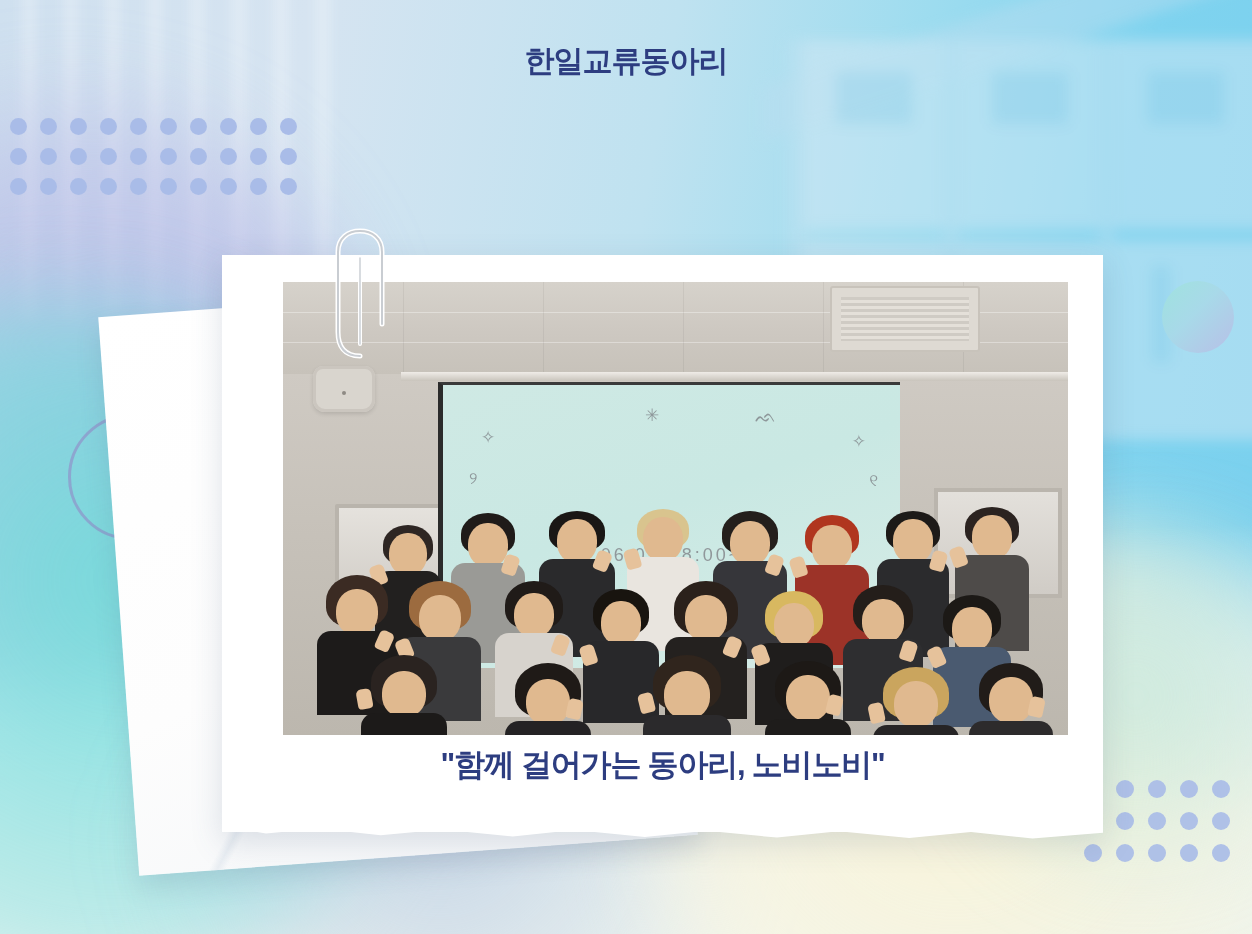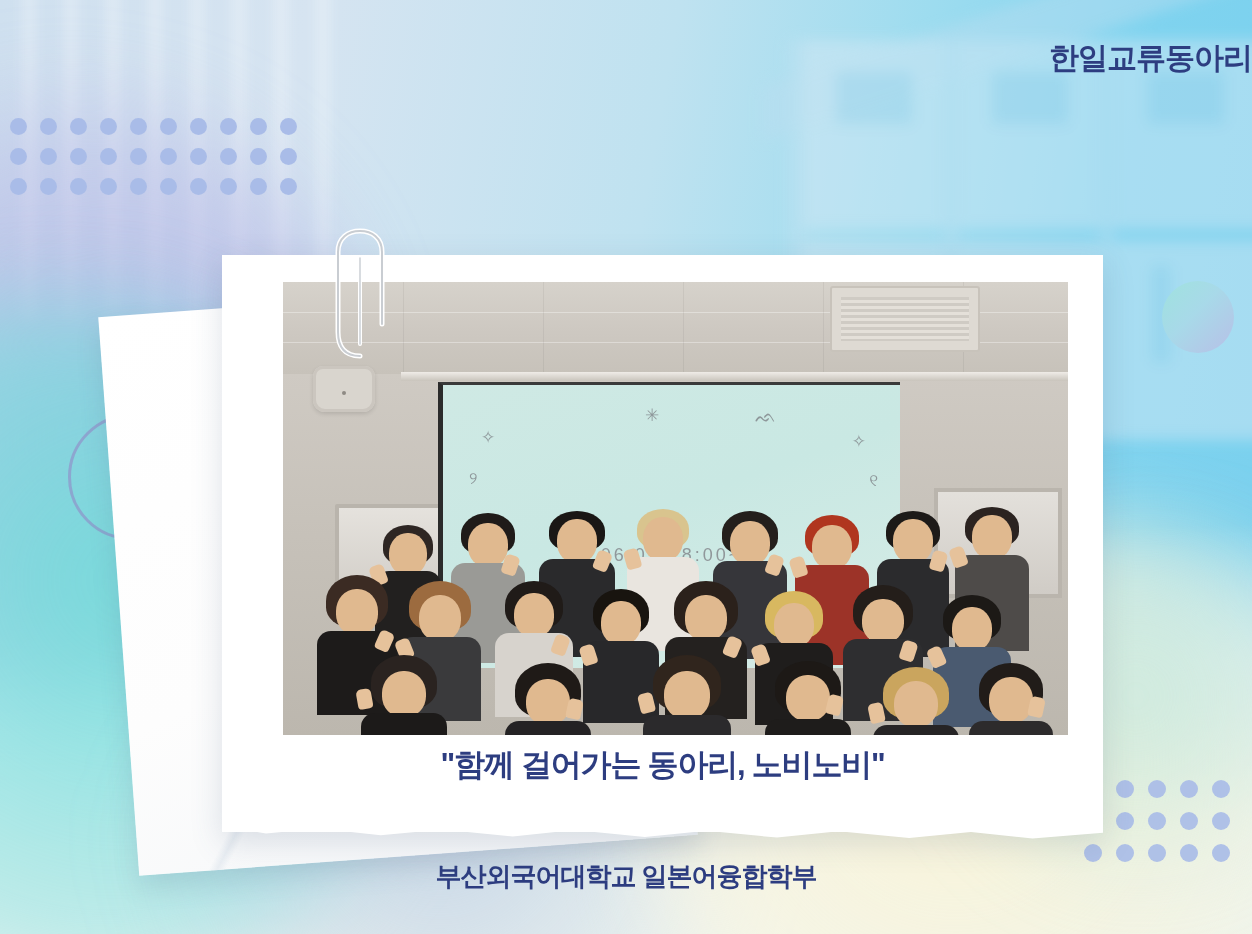--- a/index.html
+++ b/index.html
@@ -122,23 +122,22 @@
     right:8px; bottom:58px;
     grid-template-columns:repeat(5, 32px);
     grid-template-rows:repeat(3, 32px);
     opacity:.9;
   }
   #dots-bottom-right .dot { width:18px; height:18px; }
 
   
   .head-wrap {
     position:absolute; left:0; right:0; top:44px;
-    text-align:right;
+    text-align:center;
     z-index:8;
-    font-family:Liberation Mono, monospace;
   }
   .eyebrow {
     font-size:30px;
     font-weight:bold;
     letter-spacing:-1px;
     color:#2d3d80;
     line-height:1.1;
   }
   .maintitle {
     margin-top:10px;
@@ -611,15 +610,14 @@
     <div class="caption">"함께 걸어가는 동아리, 노비노비"</div>
   </div>
 
   <svg class="paperclip" viewBox="0 0 52 132">
     <path d="M26 128 C10 128 4 118 4 104 L4 24 C4 10 14 3 26 3 C38 3 48 10 48 24 L48 96" fill="none" stroke="#ffffff" stroke-width="5" stroke-linecap="round"></path>
     <path d="M26 128 C10 128 4 118 4 104 L4 24 C4 10 14 3 26 3 C38 3 48 10 48 24 L48 96" fill="none" stroke="#c9cdd2" stroke-width="2" stroke-linecap="round"></path>
     <path d="M26 116 L26 30" fill="none" stroke="#ffffff" stroke-width="4" stroke-linecap="round"></path>
     <path d="M26 116 L26 30" fill="none" stroke="#cfd3d8" stroke-width="1.6" stroke-linecap="round"></path>
   </svg>
 
-  <div class="footer">부산외국어대학교 일본어융합학부</div>
 
 </div>
 
 </body></html>

